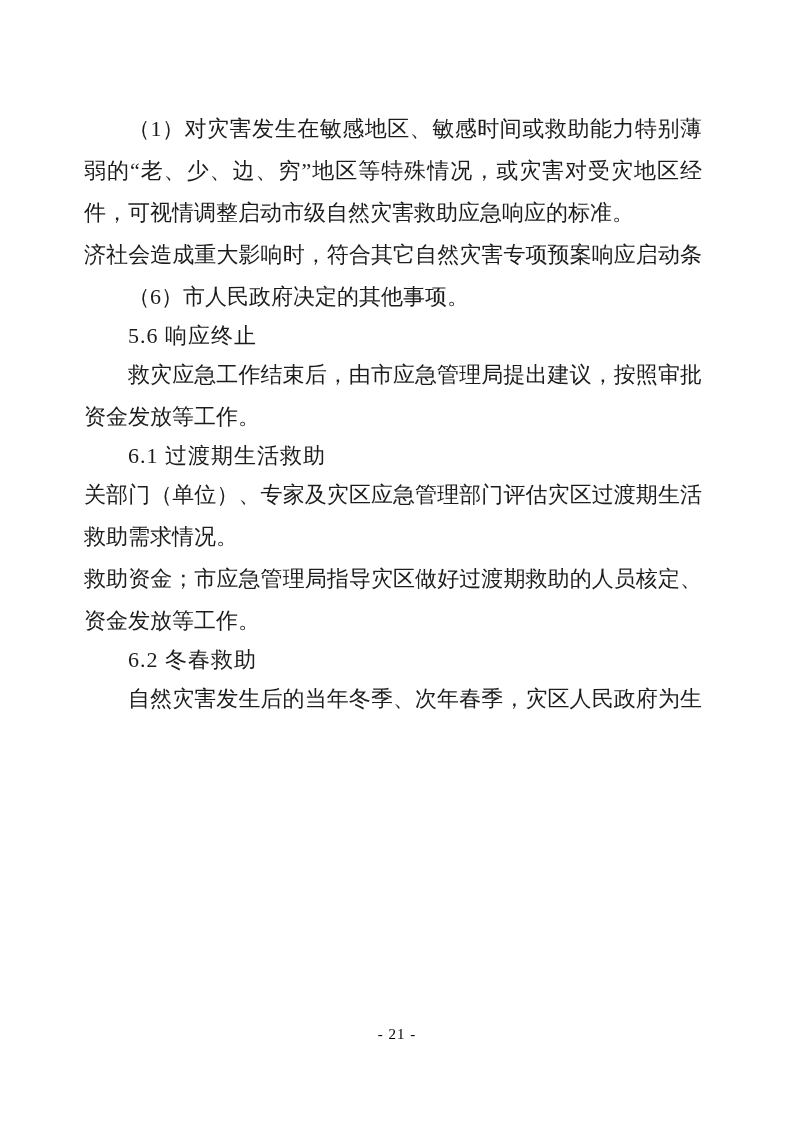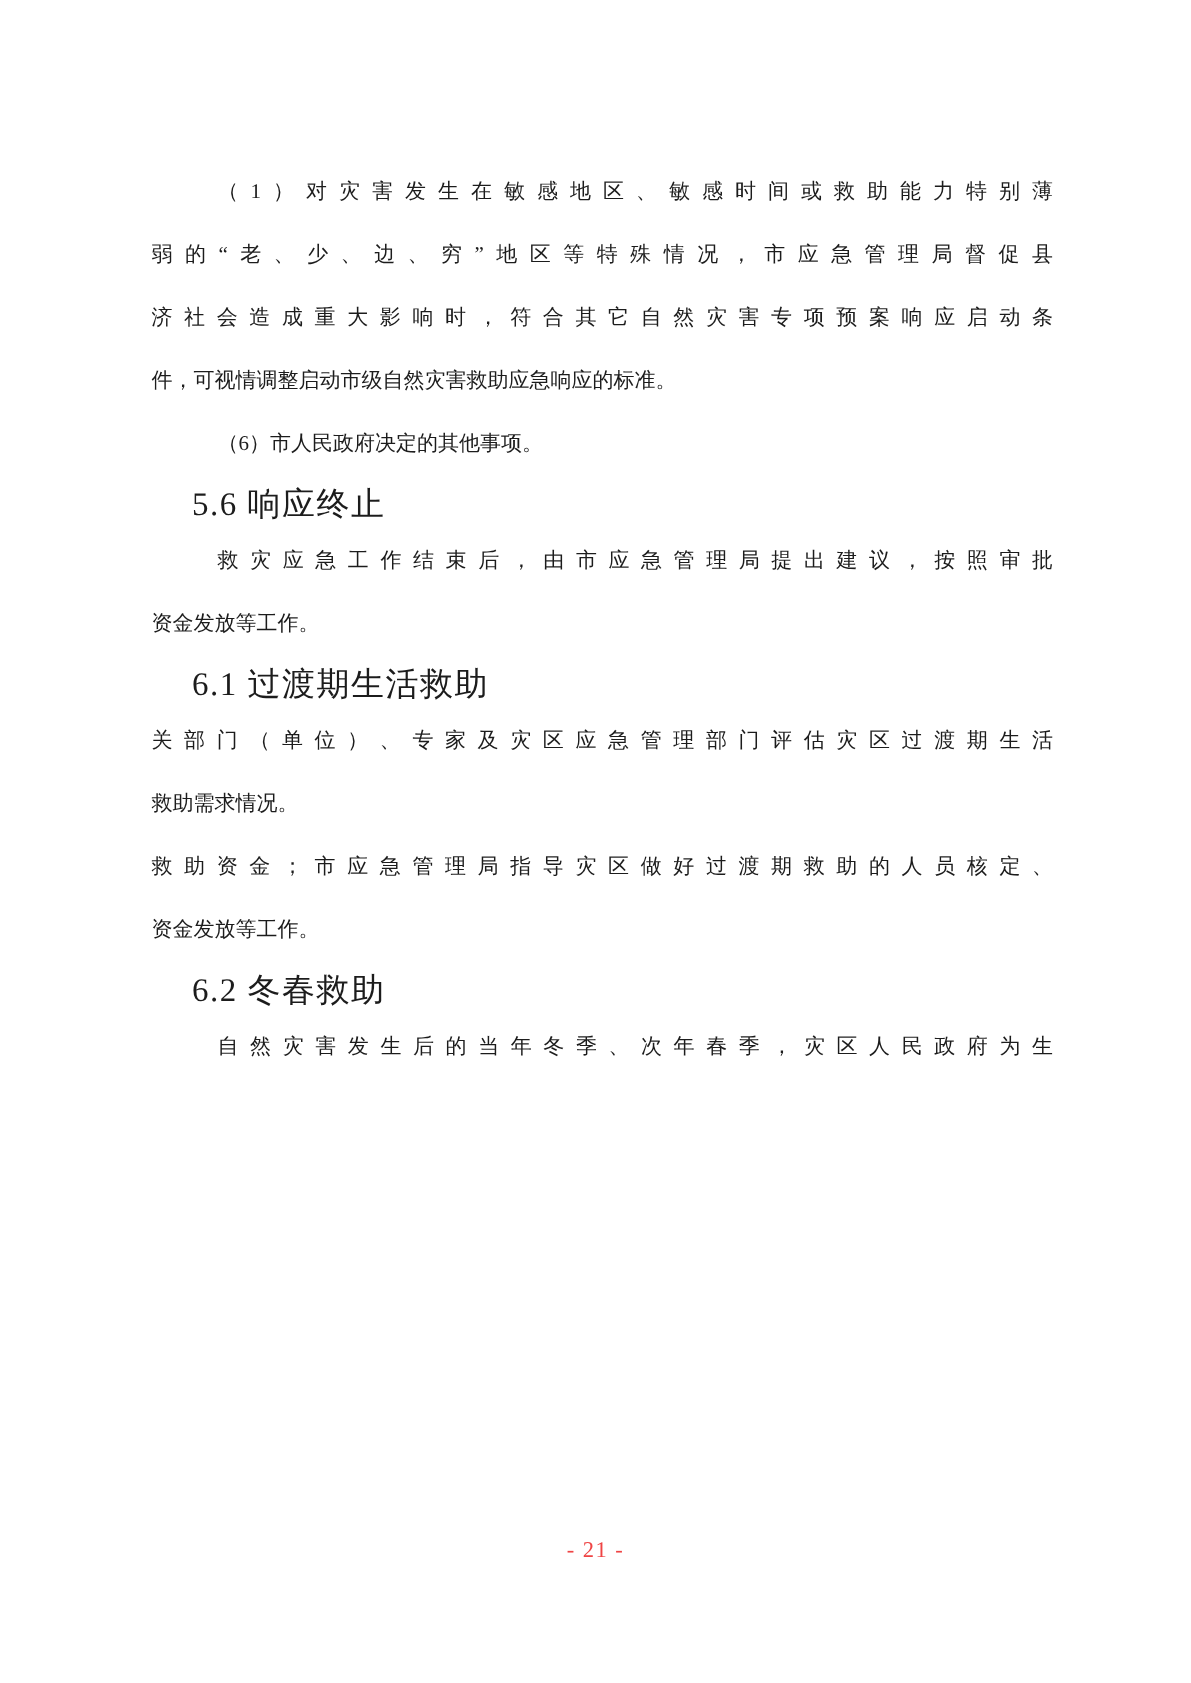--- a/index.html
+++ b/index.html
@@ -14,26 +14,25 @@
   }
   .content {
     position: absolute;
     left: 84px;
     top: 108px;
     width: 618px;
   }
   .line {
     height: 42px;
     line-height: 42px;
-    font-size: 14px;
+    font-size: 22px;
     text-align: justify;
     text-align-last: justify;
     white-space: normal;
     overflow: hidden;
-    margin-left: 17px;
   }
   .line.end { text-align-last: left; }
   .line.ind { padding-left: 44px; }
   .hline {
     height: 36px;
     line-height: 36px;
     font-size: 22px;
     padding-left: 44px;
     text-align: center;
     text-align-last: left;
@@ -50,34 +49,34 @@
     letter-spacing: 1px;
   }
   .footer {
     position: absolute;
     left: 0;
     top: 1026px;
     width: 794px;
     text-align: center;
     font-size: 15px;
     letter-spacing: 1px;
-    color: #ef4444;
+    color: #000000;
   }
 </style>
 </head>
 <body>
 
 <div class="page">
   <div class="content">
 
     <div>
       <div class="line ind">（1）对灾害发生在敏感地区、敏感时间或救助能力特别薄</div>
-      <div class="line">弱的“老、少、边、穷”地区等特殊情况，市应急管理局督促县</div>
+      <div class="line">弱的“老、少、边、穷”地区等特殊情况，或灾害对受灾地区经</div>
+      <div class="line end">件，可视情调整启动市级自然灾害救助应急响应的标准。</div>
       <div class="line">济社会造成重大影响时，符合其它自然灾害专项预案响应启动条</div>
-      <div class="line end">件，可视情调整启动市级自然灾害救助应急响应的标准。</div>
     </div>
 
     <div>
       <div class="line ind end">（6）市人民政府决定的其他事项。</div>
     </div>
 
     <div>
       <div class="hline h2line">5.6 响应终止</div>
     </div>
 

